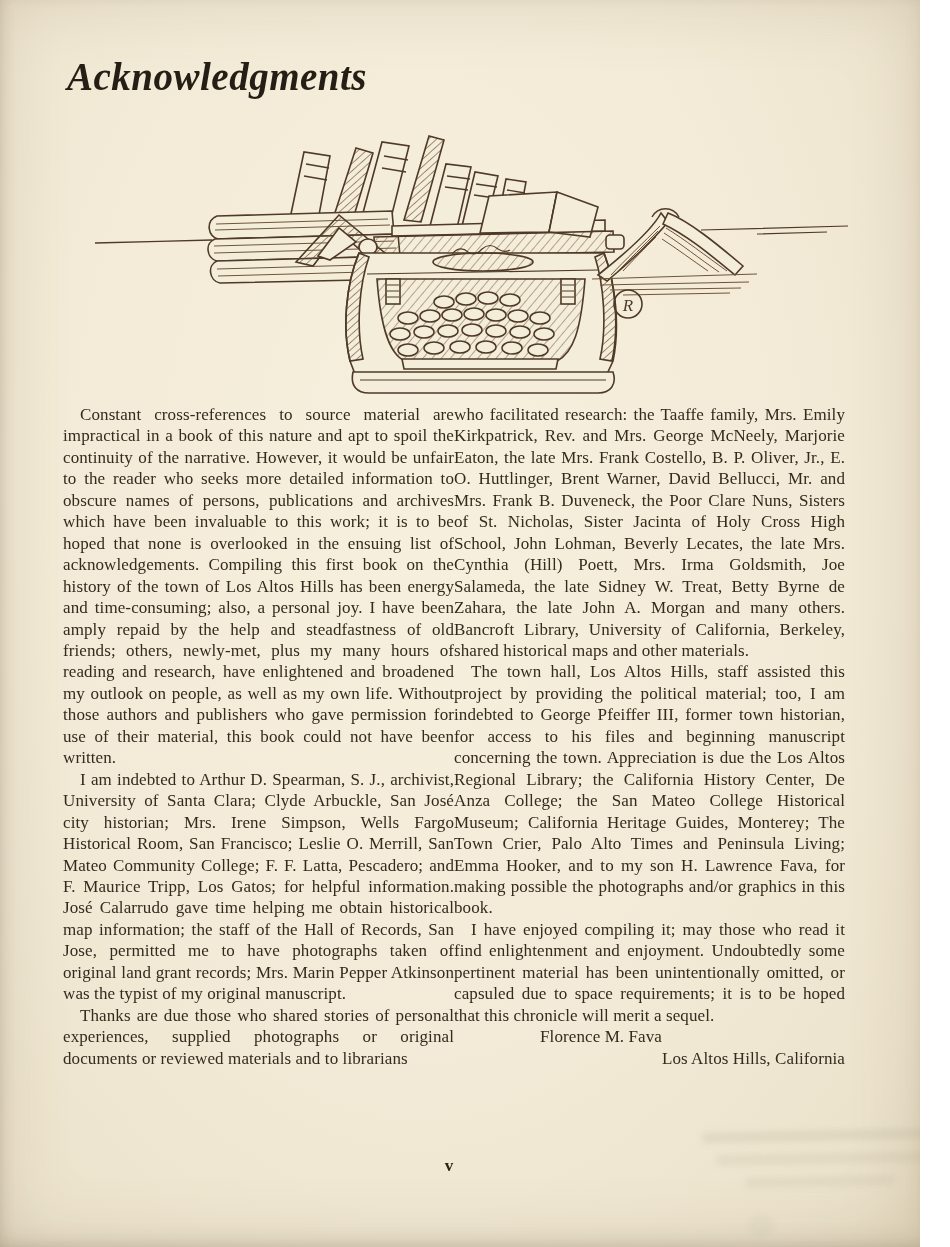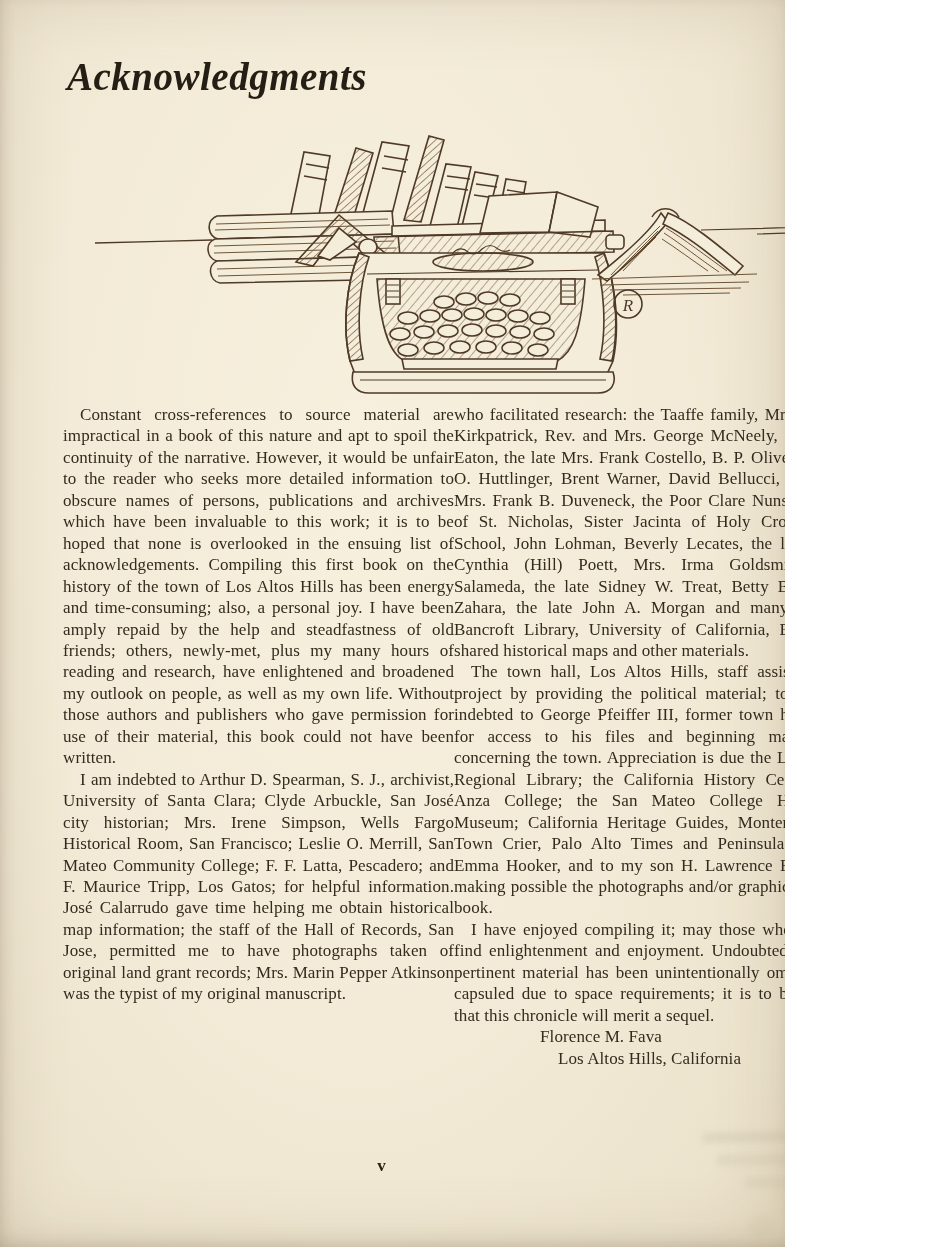--- a/index.html
+++ b/index.html
@@ -1,21 +1,21 @@
 <!DOCTYPE html>
 <html><head>
 <meta charset="utf-8">
 <style>
   * { margin: 0; padding: 0; box-sizing: border-box; }
   html, body { width: 950px; }
   body { font-family: "Liberation Serif", serif; }
 
   .page {
     position: relative;
-    width: 785px;
+    width: 920px;
     height: 1247px;
     background: radial-gradient(ellipse at 46% 38%, #f7f0de 0%, #f3ebd7 52%, #ece3cd 86%, #e4dabf 100%);
     box-shadow: inset 0 0 70px rgba(120, 100, 70, 0.18), inset 0 -10px 24px -12px rgba(90, 70, 50, 0.28), inset 6px 0 18px -10px rgba(90, 70, 50, 0.22);
     overflow: hidden;
     color: #32291d;
   }
 
   .title {
     position: absolute;
     left: 67px;
@@ -48,21 +48,21 @@
     line-height: 21.45px;
     text-align: justify;
     letter-spacing: 0.1px;
     color: #342a1e;
   }
 
   .col p.para { text-indent: 17px; }
   .col p.para.cont { text-indent: 0; }
 
   .sig-name { padding-left: 86px; }
-  .sig-loc  { text-align: center; }
+  .sig-loc  { text-align: right; }
 
   .folio {
     position: absolute;
     left: 0;
     right: 22px;
     top: 1156px;
     text-align: center;
     font-size: 17px;
     font-weight: bold;
     color: #2c2317;
@@ -212,20 +212,21 @@
     <g>
       <circle cx="628" cy="172" r="14" stroke="#4e3a26" stroke-width="1.6" fill="none"></circle>
       <text x="628" y="179" text-anchor="middle" font-family="Liberation Serif, serif" font-style="italic" font-size="17" fill="#4e3a26">R</text>
     </g>
   </svg>
 
   <div class="columns">
     <div class="col">
       <p class="para">Constant cross-references to source material are impractical in a book of this nature and apt to spoil the continuity of the narrative. However, it would be unfair to the reader who seeks more detailed information to obscure names of persons, publications and archives which have been invaluable to this work; it is to be hoped that none is overlooked in the ensuing list of acknowledgements. Compiling this first book on the history of the town of Los Altos Hills has been energy and time-consuming; also, a personal joy. I have been amply repaid by the help and steadfastness of old friends; others, newly-met, plus my many hours of reading and research, have enlightened and broadened my outlook on people, as well as my own life. Without those authors and publishers who gave permission for use of their material, this book could not have been written.</p>
       <p class="para">I am indebted to Arthur D. Spearman, S. J., archivist, University of Santa Clara; Clyde Arbuckle, San José city historian; Mrs. Irene Simpson, Wells Fargo Historical Room, San Francisco; Leslie O. Merrill, San Mateo Community College; F. F. Latta, Pescadero; and F. Maurice Tripp, Los Gatos; for helpful information. José Calarrudo gave time helping me obtain historical map information; the staff of the Hall of Records, San Jose, permitted me to have photographs taken of original land grant records; Mrs. Marin Pepper Atkinson was the typist of my original manuscript.</p>
+      <p class="para">Thanks are due those who shared stories of personal experiences, supplied photographs or original documents or reviewed materials and to librarians</p>
     </div>
     <div class="col">
       <p class="para cont">who facilitated research: the Taaffe family, Mrs. Emily Kirkpatrick, Rev. and Mrs. George McNeely, Marjorie Eaton, the late Mrs. Frank Costello, B. P. Oliver, Jr., E. O. Huttlinger, Brent Warner, David Bellucci, Mr. and Mrs. Frank B. Duveneck, the Poor Clare Nuns, Sisters of St. Nicholas, Sister Jacinta of Holy Cross High School, John Lohman, Beverly Lecates, the late Mrs. Cynthia (Hill) Poett, Mrs. Irma Goldsmith, Joe Salameda, the late Sidney W. Treat, Betty Byrne de Zahara, the late John A. Morgan and many others. Bancroft Library, University of California, Berkeley, shared historical maps and other materials.</p>
       <p class="para">The town hall, Los Altos Hills, staff assisted this project by providing the political material; too, I am indebted to George Pfeiffer III, former town historian, for access to his files and beginning manuscript concerning the town. Appreciation is due the Los Altos Regional Library; the California History Center, De Anza College; the San Mateo College Historical Museum; California Heritage Guides, Monterey; The Town Crier, Palo Alto Times and Peninsula Living; Emma Hooker, and to my son H. Lawrence Fava, for making possible the photographs and/or graphics in this book.</p>
       <p class="para">I have enjoyed compiling it; may those who read it find enlightenment and enjoyment. Undoubtedly some pertinent material has been unintentionally omitted, or capsuled due to space requirements; it is to be hoped that this chronicle will merit a sequel.</p>
       <p class="sig-name">Florence M. Fava</p>
       <p class="sig-loc">Los Altos Hills, California</p>
     </div>
   </div>
 

